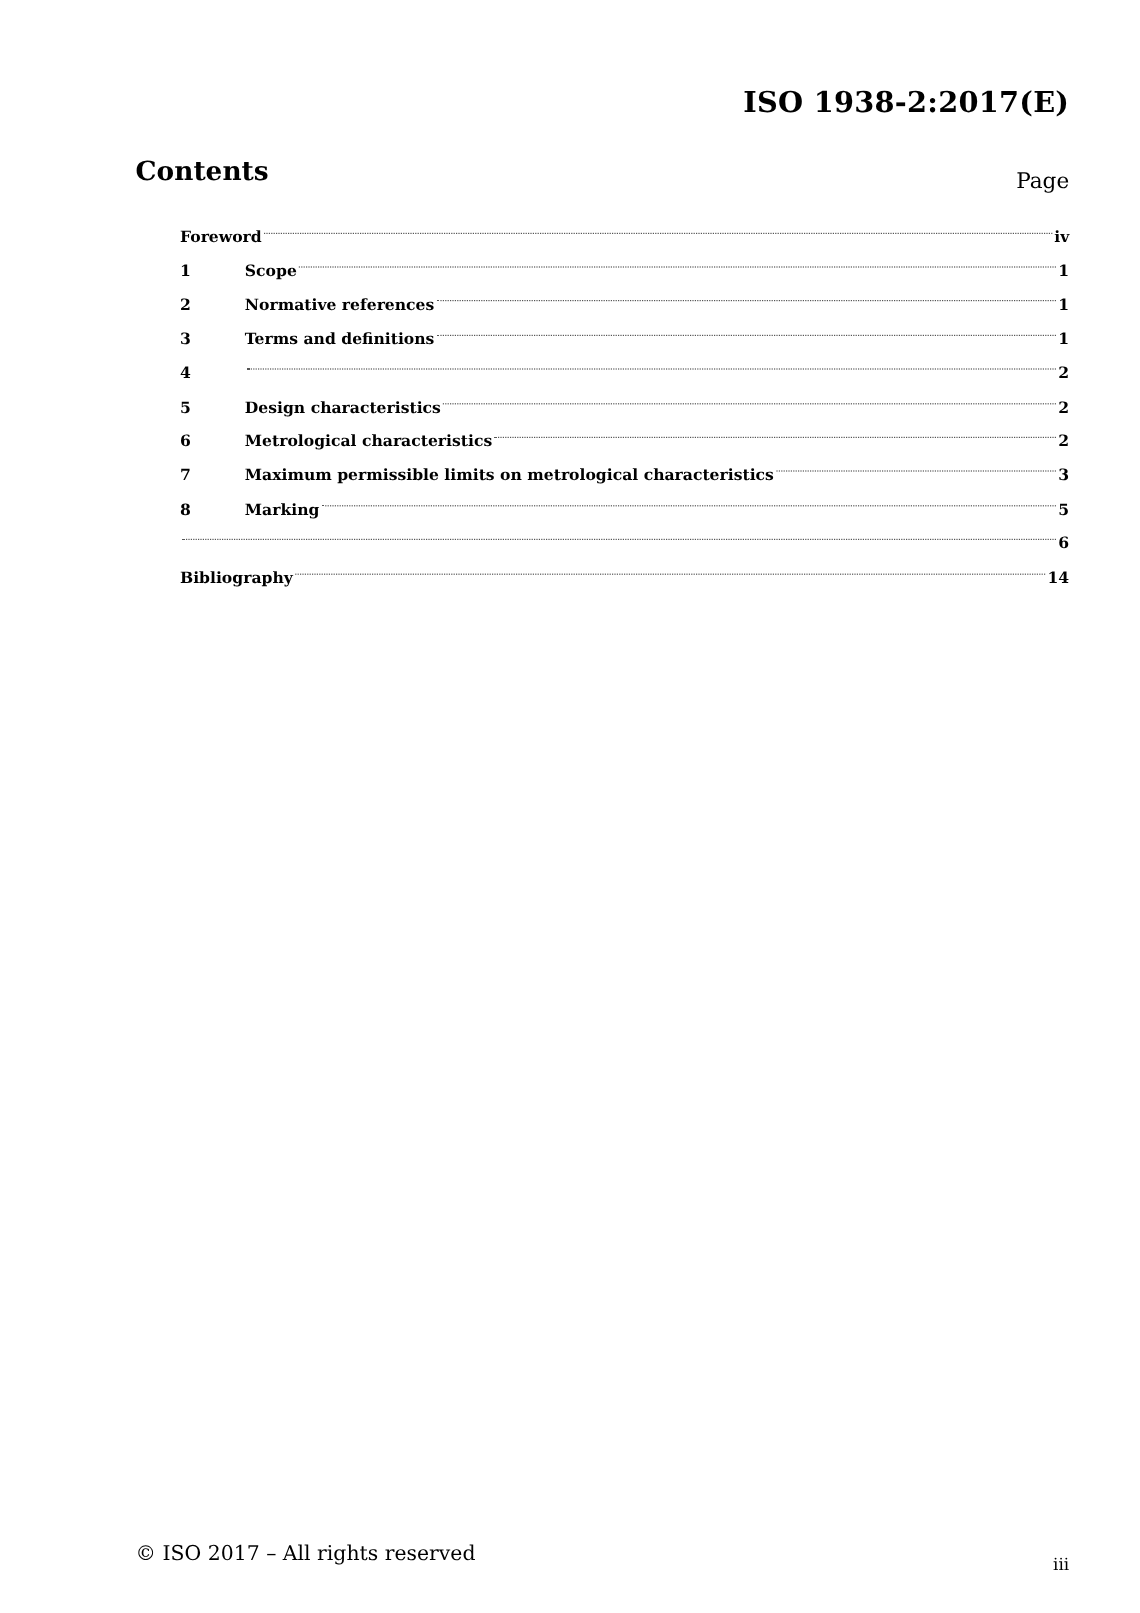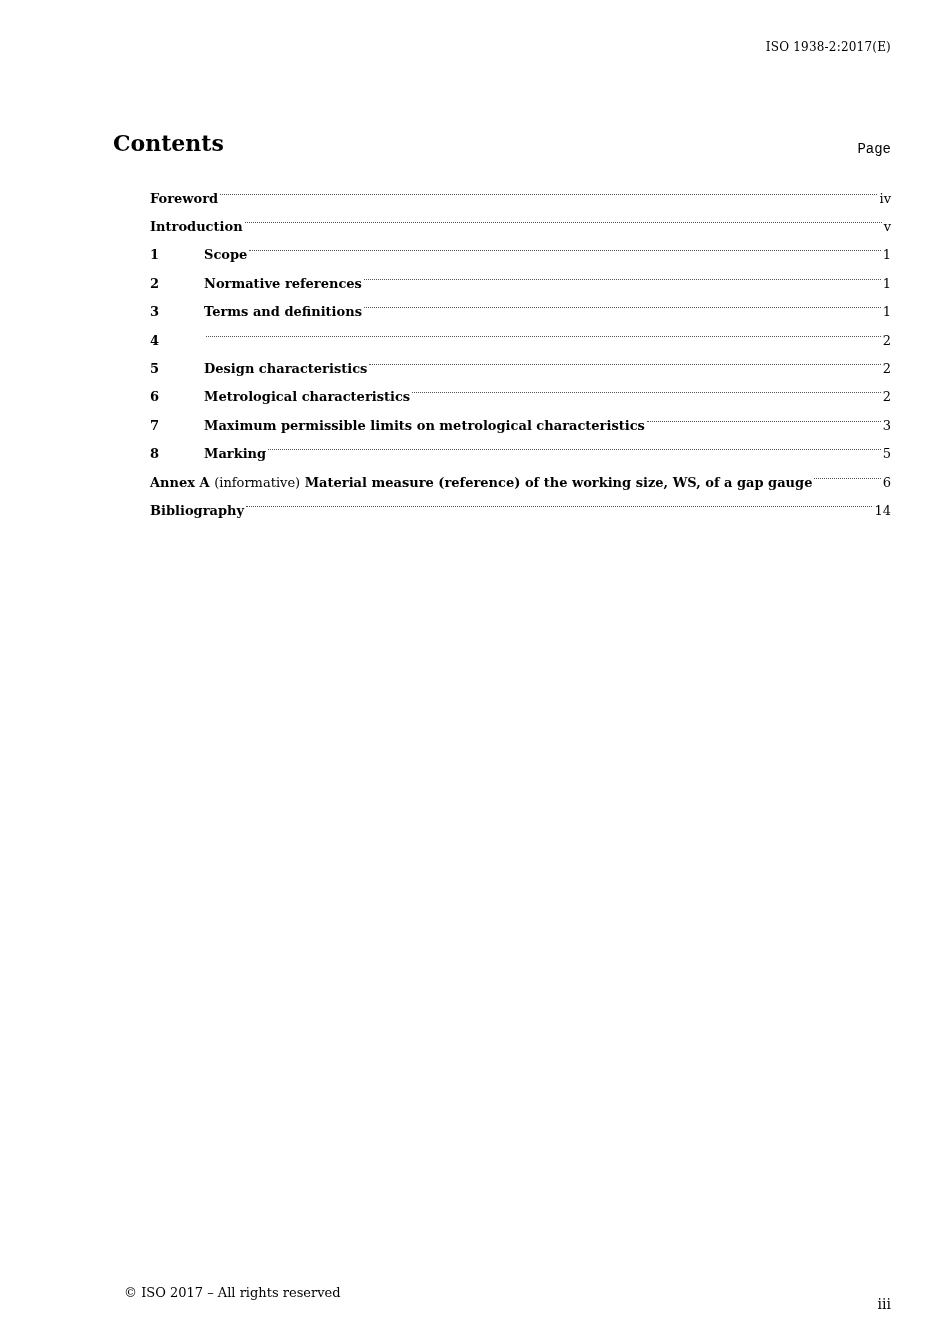--- a/index.html
+++ b/index.html
@@ -10,39 +10,38 @@
     body {
       width: 950px;
       height: 1344px;
       position: relative;
       font-family: "DejaVu Serif", "Liberation Serif", serif;
       color: #000000;
       overflow: hidden;
     }
     .header-id {
       position: absolute;
-      top: 40px;
+      top: 70px;
       right: 59px;
-      font-weight: normal;
-      font-size: 12px;
+      font-weight: bold;
+      font-size: 24px;
       letter-spacing: 0.2px;
     }
     .contents-title {
       position: absolute;
       top: 130px;
       left: 113px;
       font-size: 22px;
       font-weight: bold;
     }
     .page-label {
       position: absolute;
       top: 141px;
       right: 59px;
-      font-size: 14px;
-      font-family: Liberation Mono, monospace;
+      font-size: 18px;
     }
     .toc {
       position: absolute;
       top: 184px;
       left: 113px;
       width: 778px;
       margin: 0;
       padding: 0;
       list-style: none;
     }
@@ -68,29 +67,28 @@
     .toc-annex-title { font-weight: bold; }
     .toc-dots {
       flex: 1 1 auto;
       border-bottom: 1px dotted #555;
       margin: 0 2px;
       position: relative;
       top: -4px;
       min-width: 10px;
     }
     .toc-page {
-      font-weight: normal;
+      font-weight: bold;
       flex: 0 0 auto;
     }
     .footer-copy {
       position: absolute;
       top: 1285px;
       left: 113px;
-      font-size: 13px;
-      margin-left: 11px;
+      font-size: 17px;
     }
     .footer-page {
       position: absolute;
       top: 1284px;
       right: 59px;
       font-size: 14px;
       margin-top: 12px;
     }
   </style>
 </head>
@@ -99,25 +97,20 @@
 <div class="header-id">ISO 1938-2:2017(E)</div>
 
 <div class="contents-title">Contents</div>
 <div class="page-label">Page</div>
 
 <ul class="toc">
   <li class="toc-row">
     <span class="toc-title">Foreword</span>
     <span class="toc-dots"></span>
     <span class="toc-page">iv</span>
-  </li>
-  <li class="toc-row">
-    <span class="toc-title">Introduction</span>
-    <span class="toc-dots"></span>
-    <span class="toc-page">v</span>
   </li>
   <li class="toc-row">
     <span class="toc-num">1</span>
     <span class="toc-title">Scope</span>
     <span class="toc-dots"></span>
     <span class="toc-page">1</span>
   </li>
   <li class="toc-row">
     <span class="toc-num">2</span>
     <span class="toc-title">Normative references</span>
@@ -153,25 +146,20 @@
     <span class="toc-dots"></span>
     <span class="toc-page">3</span>
   </li>
   <li class="toc-row">
     <span class="toc-num">8</span>
     <span class="toc-title">Marking</span>
     <span class="toc-dots"></span>
     <span class="toc-page">5</span>
   </li>
   <li class="toc-row">
-    <span class="toc-title">
-      <span class="toc-annex-label">Annex A</span>
-      <span class="toc-annex-type">(informative)</span>
-      <span class="toc-annex-title">Material measure (reference) of the working size, WS, of a gap gauge</span>
-    </span>
     <span class="toc-dots"></span>
     <span class="toc-page">6</span>
   </li>
   <li class="toc-row">
     <span class="toc-title">Bibliography</span>
     <span class="toc-dots"></span>
     <span class="toc-page">14</span>
   </li>
 </ul>
 

